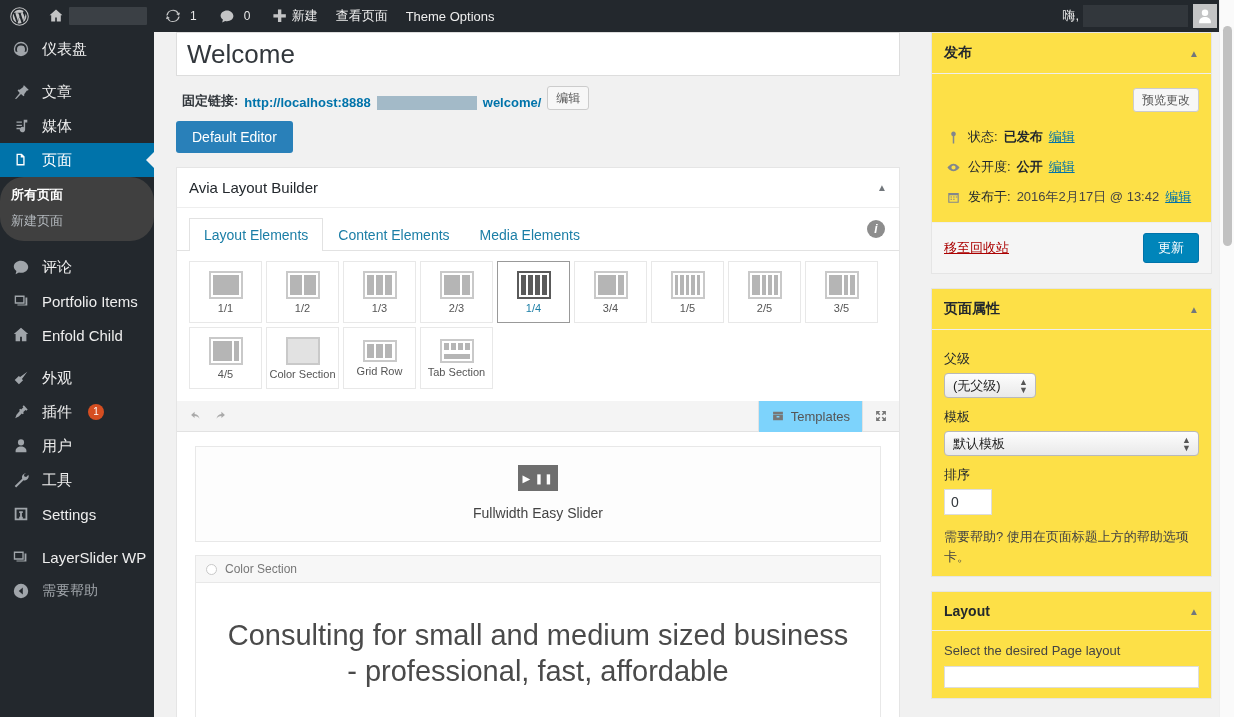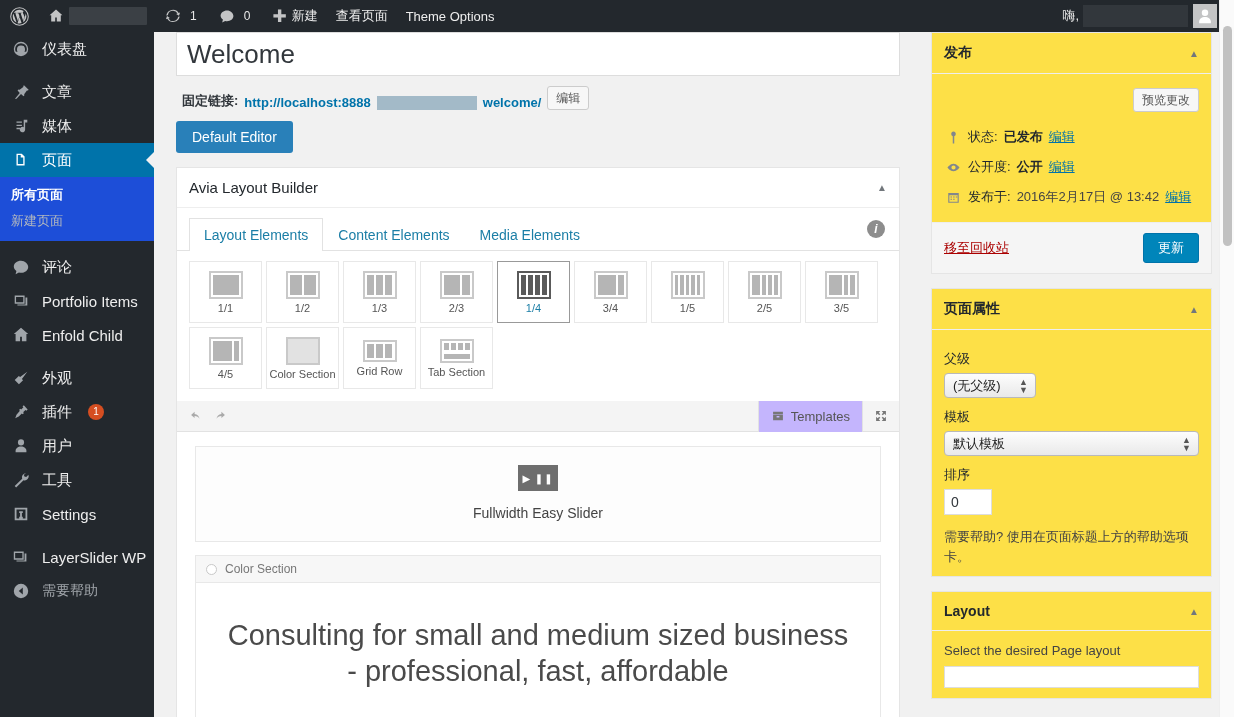--- a/index.html
+++ b/index.html
@@ -57,21 +57,21 @@
   }
   .menu-item .mi-icon { width:20px; height:20px; flex:0 0 20px; display:flex; align-items:center; justify-content:center; }
   .menu-item .mi-icon svg { width:18px; height:18px; fill:#a0a5aa; }
   .menu-item.active { background:#0073aa; color:#fff; font-weight:400; }
   .menu-item.active .mi-icon svg { fill:#fff; }
   .menu-item.active:after {
     content:""; position:absolute; right:0; top:50%; margin-top:-8px;
     border: 8px solid transparent; border-right-color:#f1f1f1;
   }
   .menu-sep { height: 9px; }
-  .submenu { background:#1d4ed8; padding: 5px 14px 7px 0; }
+  .submenu { background:#404040; padding: 5px 14px 7px 0; border-radius: 24px; }
   .submenu-item {
     display:block; padding: 4px 0 4px 11px; font-size: 13px; color:#b4b9be; cursor:pointer;
   }
   .submenu-item.current { color:#fff; font-weight:600; }
   .badge {
     display:inline-block; min-width:16px; height:16px; line-height:16px;
     background:#d54e21; color:#fff; border-radius:9px; font-size:10px;
     text-align:center; padding:0 5px; margin-left:5px; vertical-align:middle;
   }
   .collapse-item { color:#a0a5aa; font-size:14px; }
@@ -157,21 +157,21 @@
   
   .builder-toolbar {
     display:flex; align-items:center; justify-content:space-between;
     background:#f4f4f4; border-bottom:1px solid #e2e2e2; height:31px;
   }
   .bt-left { display:flex; align-items:center; gap:10px; padding-left:12px; color:#aaa; }
   .bt-left svg { width:14px; height:14px; fill:#aaa; cursor:pointer; }
   .bt-right { display:flex; align-items:stretch; height:31px; }
   .bt-templates {
     display:flex; align-items:center; gap:6px; padding: 0 12px;
-    background:#c4b5fd; border-left:1px solid #e2e2e2; border-right:1px solid #e2e2e2;
+    background:#7dd3fc; border-left:1px solid #e2e2e2; border-right:1px solid #e2e2e2;
     font-size:13px; color:#555; cursor:pointer;
   }
   .bt-templates svg { width:14px; height:14px; fill:#777; }
   .bt-fullscreen { display:flex; align-items:center; padding:0 11px; cursor:pointer; }
   .bt-fullscreen svg { width:14px; height:14px; fill:#777; }
 
   .builder-canvas { padding: 14px 18px 0 18px; background:#fff; }
   .slider-el {
     border:1px solid #e8e8e8; background:#fdfdfd; padding: 18px 0 20px 0;
     display:flex; flex-direction:column; align-items:center; gap: 14px;

